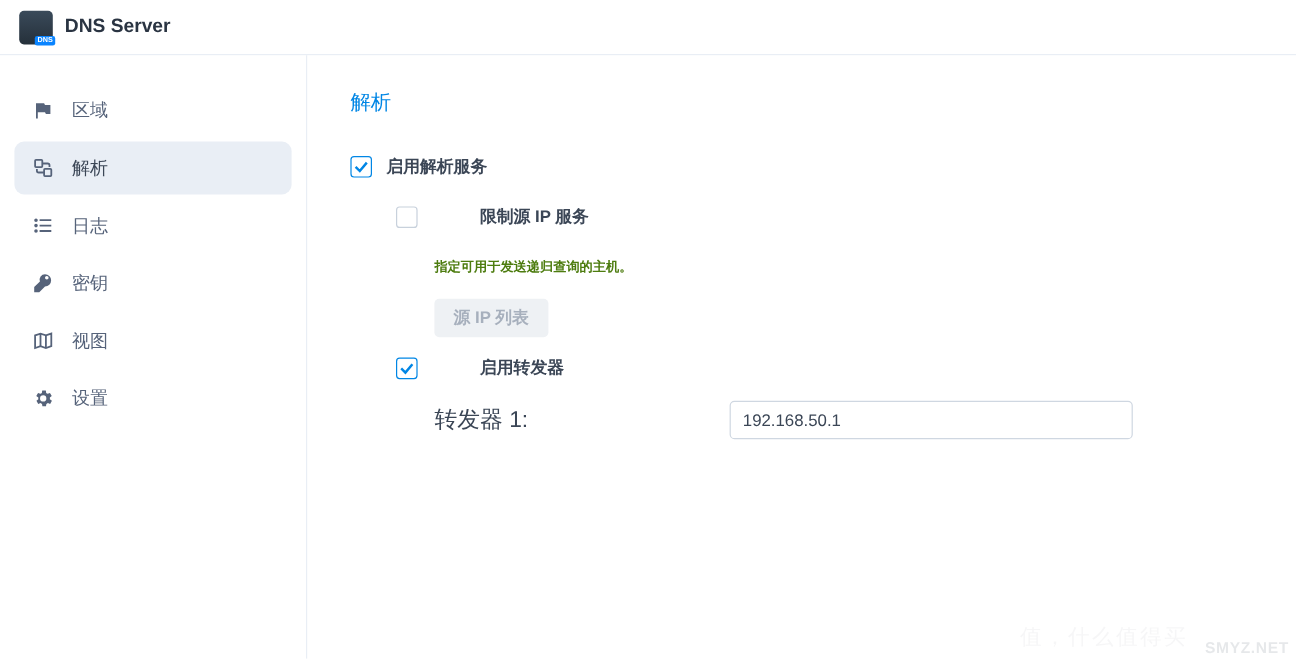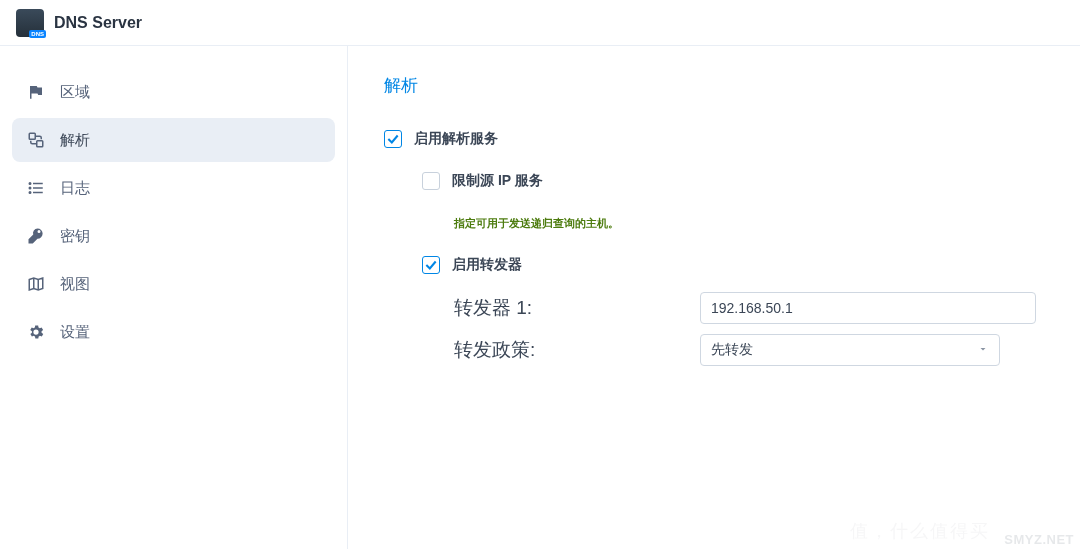--- a/index.html
+++ b/index.html
@@ -46,21 +46,21 @@
     .app-title {
       font-size: 16px;
       font-weight: 700;
       color: #2a3442;
     }
     .main {
       display: flex;
       height: calc(100% - 46px);
     }
     .sidebar {
-      width: 348px;
+      width: 256px;
       padding: 24px 12px;
       border-right: 1px solid #e9eef5;
     }
     .sidebar-item {
       display: flex;
       align-items: center;
       height: 44px;
       padding: 0 14px;
       margin-bottom: 4px;
       border-radius: 8px;
@@ -110,21 +110,21 @@
       align-items: center;
       justify-content: center;
       flex-shrink: 0;
       background: #fff;
     }
     .checkbox.checked {
       border-color: #0086e5;
     }
     .checkbox.checked svg { display: block; }
     .checkbox svg { display: none; }
-    .indent-1 { padding-left: 38px; }
+    .indent-1 { padding-left: 38px; gap: 40px; }
     .indent-2 { padding-left: 70px; }
     .help-text {
       color: #4d7c0f;
       font-size: 11px;
       line-height: 36px;
       text-align: center;
     }
     .btn-disabled {
       display: inline-block;
       padding: 7px 16px;
@@ -284,45 +284,37 @@
       <span class="checkbox">
         
       </span>
       <span>限制源 IP 服务</span>
     </div>
 
     <div class="row indent-2">
       <span class="help-text">指定可用于发送递归查询的主机。</span>
     </div>
 
+    <div class="row indent-2">
+      <span class="btn-disabled">源 IP 列表</span>
+    </div>
 
     <div class="row indent-1">
       <span class="checkbox checked">
         <svg width="14" height="14" viewBox="0 0 24 24" fill="none" stroke="#0086e5" stroke-width="3.5">
             <polyline points="4,12 10,18 20,6"></polyline>
           </svg>
       </span>
       <span>启用转发器</span>
     </div>
 
     <div class="form-row indent-2">
       <span class="form-label">转发器 1:</span>
       <input class="text-input" type="text" value="192.168.50.1" style="">
     </div>
 
 
-    <div class="form-row indent-2">
-      <span class="form-label">转发政策:</span>
-      <div class="select">
-        <span>先转发</span>
-        <span class="caret">
-          <svg width="12" height="12" viewBox="0 0 24 24" fill="currentColor">
-              <path d="M7 10l5 5 5-5z"></path>
-            </svg>
-        </span>
-      </div>
-    </div>
 
   </div>
 </div>
 
 <div class="watermark2">值，什么值得买</div>
 <div class="watermark">SMYZ.NET</div>
 
 </body></html>

